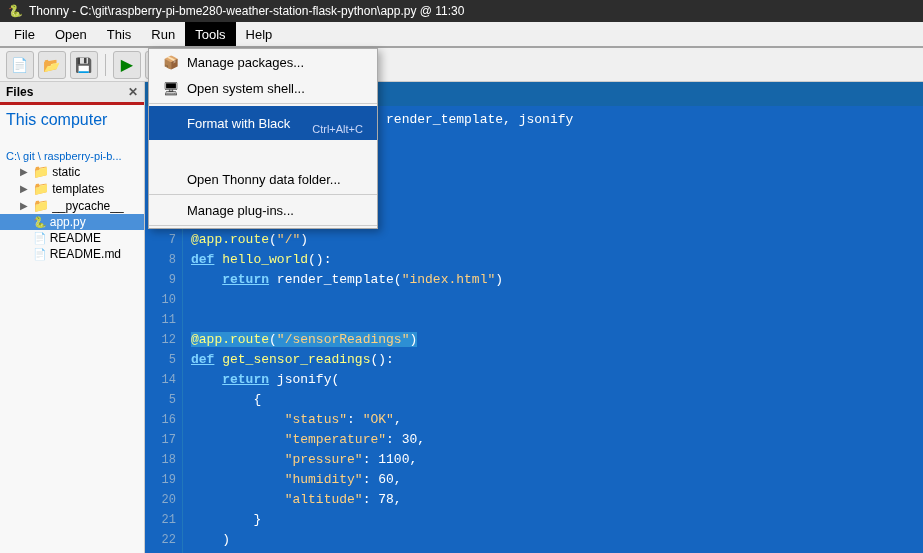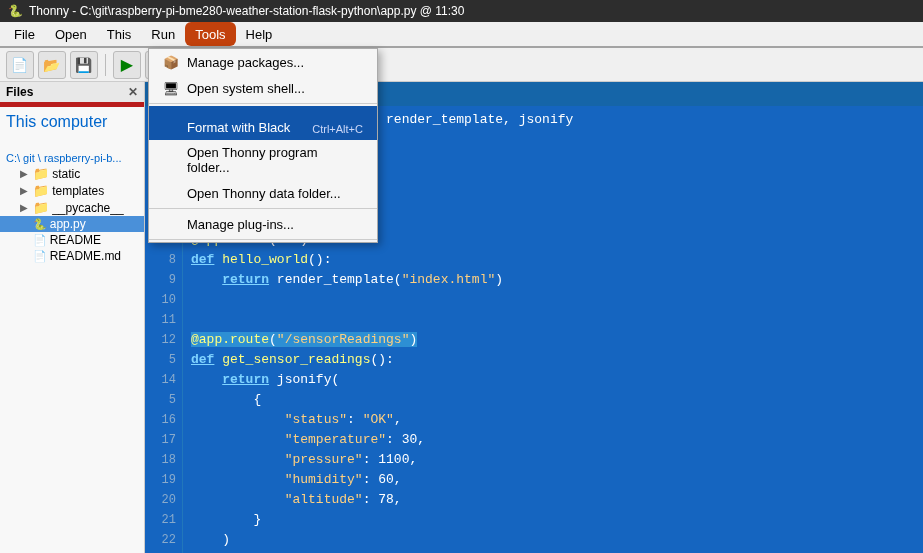--- a/index.html
+++ b/index.html
@@ -28,21 +28,21 @@
     }
     .menu-item {
       padding: 3px 10px;
       cursor: pointer;
       height: 100%;
       display: flex;
       align-items: center;
       font-size: 13px;
       color: #000;
     }
-    .menu-item.active { background: #c2410c; color: #fff; border-radius: 6px; }
+    .menu-item.active { background: #000000; color: #fff; }
 
     
     #toolbar {
       background: #f0f0f0;
       height: 34px;
       display: flex;
       align-items: center;
       padding: 2px 6px;
       gap: 4px;
       border-bottom: 1px solid #ccc;
@@ -72,21 +72,21 @@
       display: flex;
       flex-direction: column;
       overflow: hidden;
     }
     #files-header {
       display: flex;
       align-items: center;
       justify-content: space-between;
       padding: 3px 6px;
       background: #e8e8e8;
-      border-bottom: 5px solid #b91c1c;
+      border-bottom: 3px solid #b91c1c;
       font-size: 12px;
       font-weight: bold;
     }
     #files-header .close-x { cursor: pointer; font-size: 12px; color: #555; }
     #files-tree {
       padding: 4px 0;
       font-size: 12px;
       flex: 1;
       overflow-y: auto;
     }
@@ -195,21 +195,21 @@
       font-size: 13px;
     }
     .dd-item {
       display: flex;
       align-items: center;
       padding: 5px 14px;
       cursor: pointer;
       gap: 8px;
       color: #000;
     }
-    .dd-item.highlighted { background: #1155aa; color: #fff; align-items: flex-end; }
+    .dd-item.highlighted { background: #1155aa; color: #fff; }
     .dd-item .dd-shortcut { margin-left: auto; color: #888; font-size: 11px; }
     .dd-item.highlighted .dd-shortcut { color: #ccd8f8; margin-top: 12px; }
     .dd-sep { height: 1px; background: #ccc; margin: 2px 0; }
     .dd-icon { width: 16px; height: 16px; display: flex; align-items: center; justify-content: center; font-size: 13px; }
   </style>
 </head>
 <body>
 
 <div id="titlebar">
   <span>🐍</span>
@@ -357,21 +357,20 @@
     <span>Open system shell...</span>
   </div>
   <div class="dd-sep"></div>
   <div class="dd-item highlighted">
     <span class="dd-icon"> </span>
     <span>Format with Black</span>
     <span class="dd-shortcut">Ctrl+Alt+C</span>
   </div>
   <div class="dd-item">
     <span class="dd-icon"> </span>
-    <span>Open Thonny program folder...</span>
   </div>
   <div class="dd-item">
     <span class="dd-icon"> </span>
     <span>Open Thonny data folder...</span>
   </div>
   <div class="dd-sep"></div>
   <div class="dd-item">
     <span class="dd-icon"> </span>
     <span>Manage plug-ins...</span>
   </div>

